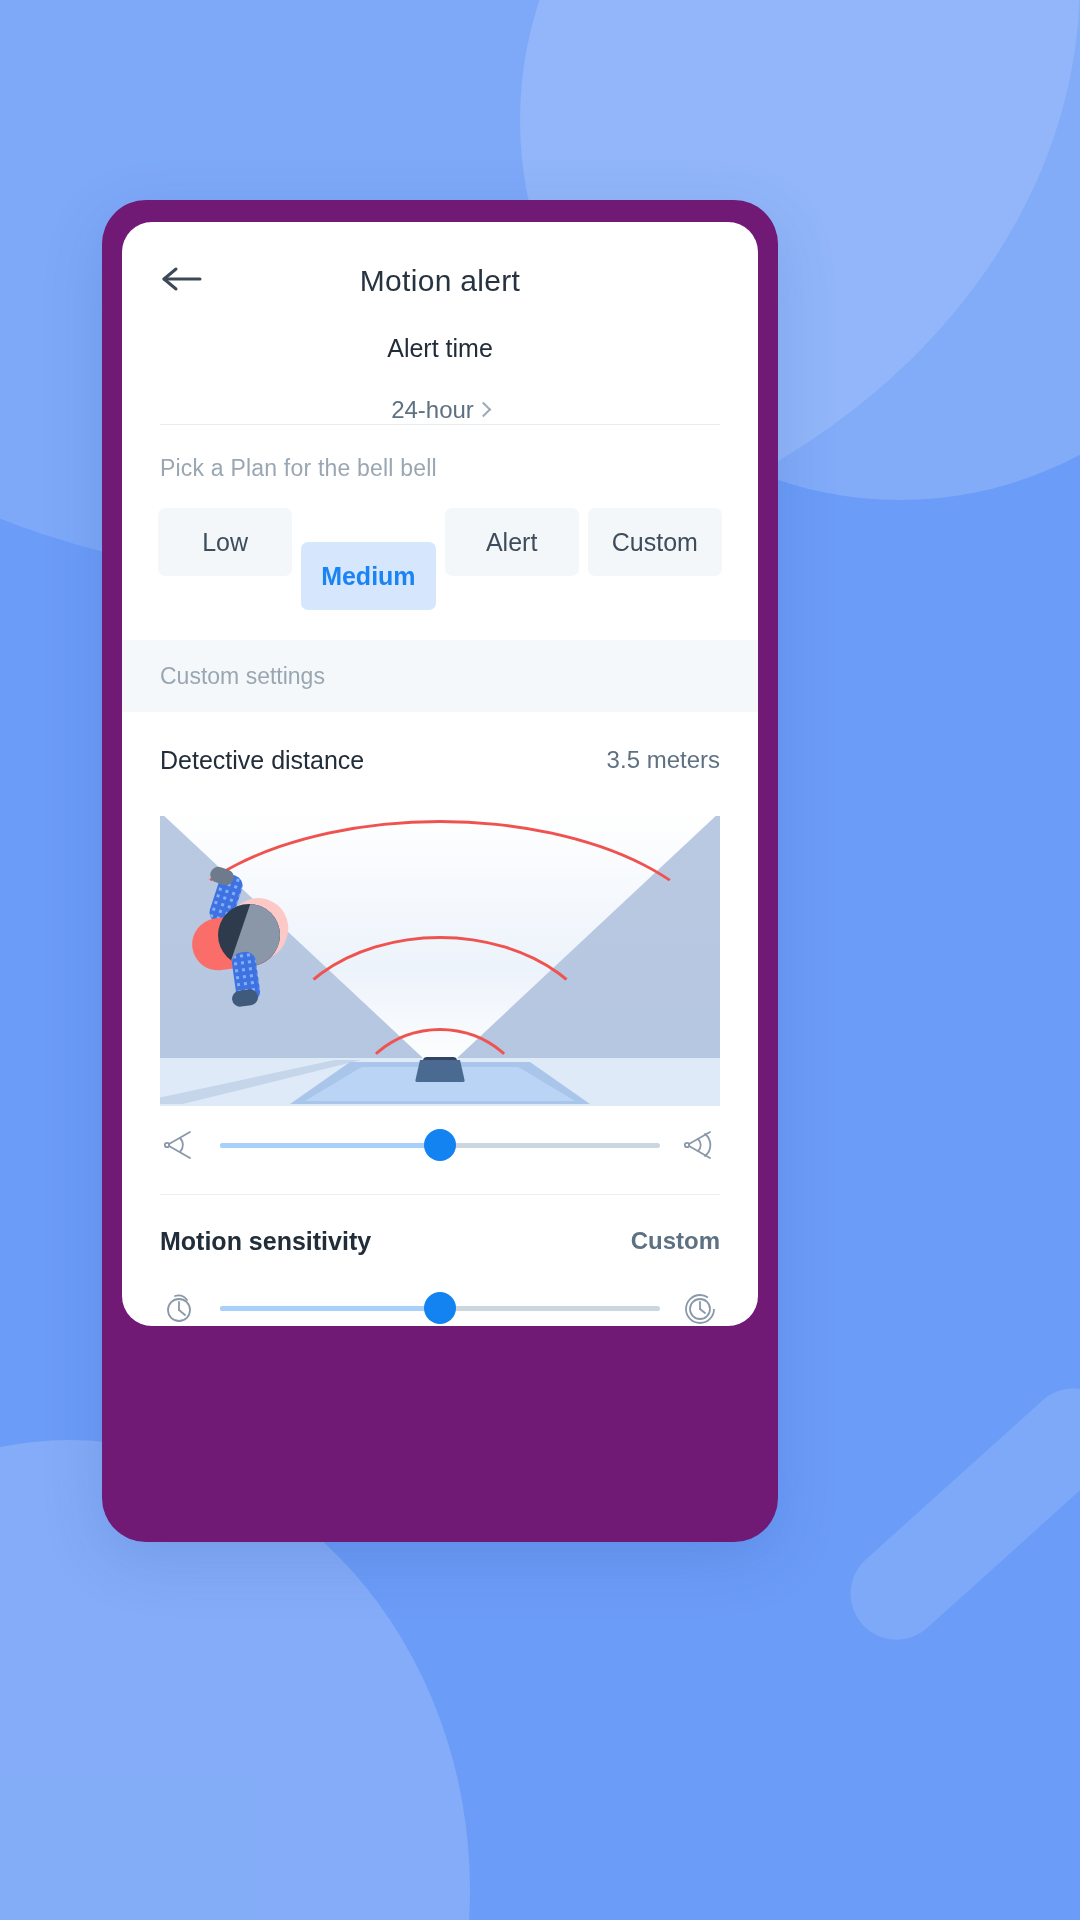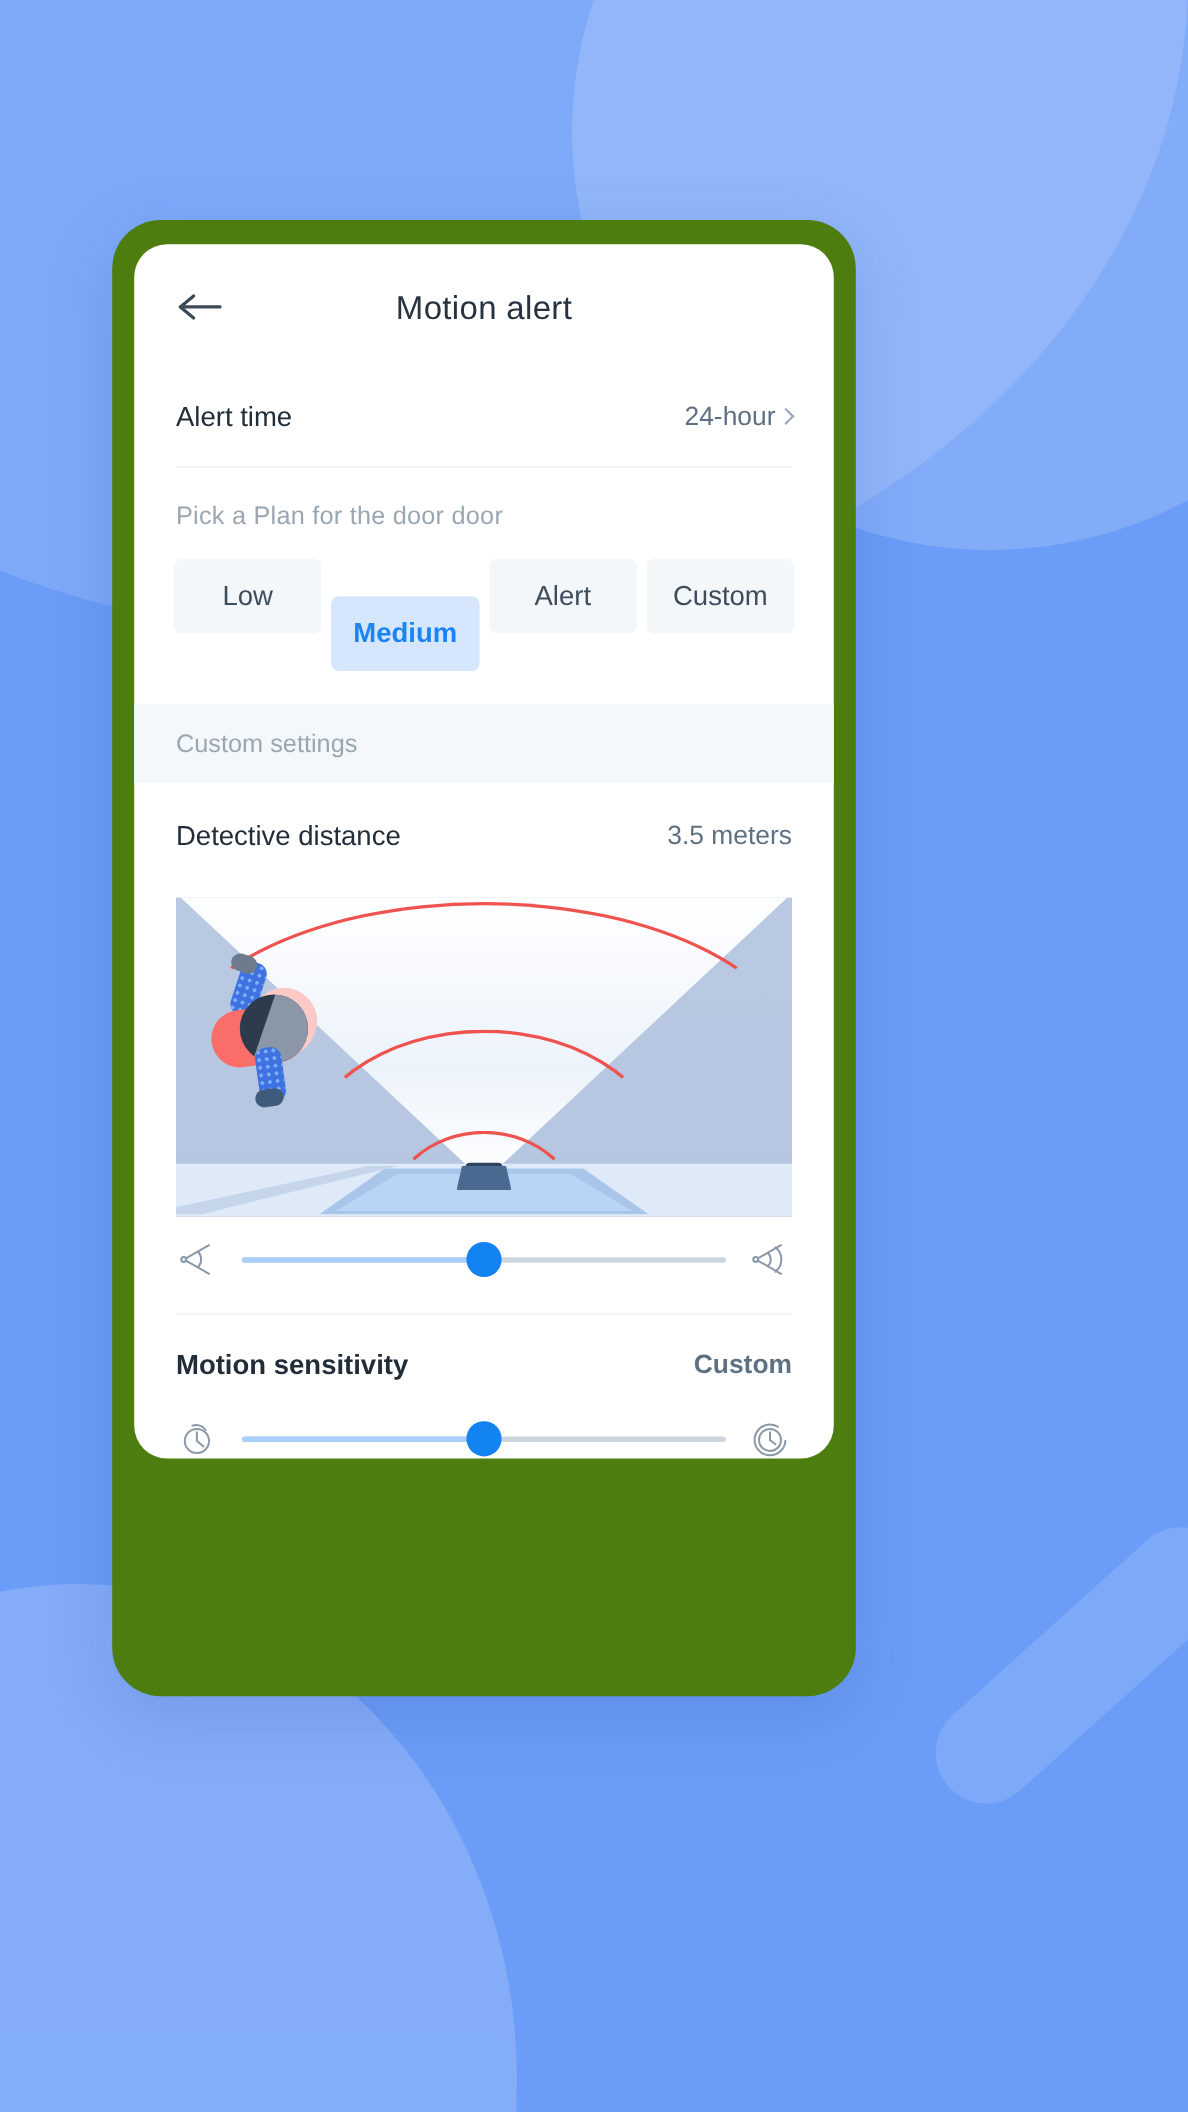--- a/index.html
+++ b/index.html
@@ -49,21 +49,21 @@
     transform: rotate(-42deg);
   }
 
   
   #phone-frame {
     position: absolute;
     left: 102px;
     top: 200px;
     width: 676px;
     height: 1342px;
-    background: #4d7c0f;
+    background: #701a75;
     border-radius: 44px;
     box-shadow: 0 18px 60px rgba(40,80,160,0.18);
     padding-left: 32px;
   }
   #screen {
     position: absolute;
     left: 20px;
     top: 22px;
     width: 636px;
     height: 1104px;
@@ -115,21 +115,21 @@
   }
   .chevron {
     display: inline-block;
     width: 11px; height: 11px;
     border-top: 2.6px solid #9aabbb;
     border-right: 2.6px solid #9aabbb;
     transform: rotate(45deg);
     margin-bottom: 2px;
   }
 
-  #alert-time-row { height: 90px; margin-top: 6px; }
+  #alert-time-row { height: 90px; margin-top: 6px; flex-direction: column; }
 
   .divider {
     height: 1px;
     background: #e7ecf1;
     margin: 0 38px;
   }
 
   
   .plan-hint {
     padding: 30px 38px 0 38px;
@@ -391,21 +391,21 @@
       <div class="row" id="alert-time-row">
         <div class="row-label">Alert time</div>
         <div class="row-value">
           <span>24-hour</span>
           <span class="chevron"></span>
         </div>
       </div>
 
       <div class="divider"></div>
 
-      <div class="plan-hint">Pick a Plan for the door door</div>
+      <div class="plan-hint">Pick a Plan for the bell bell</div>
       <div class="plan-row">
         <div class="plan-chip">Low</div>
         <div class="plan-chip selected">Medium</div>
         <div class="plan-chip">Alert</div>
         <div class="plan-chip">Custom</div>
       </div>
 
       <div class="section-band">
         <span>Custom settings</span>
       </div>

